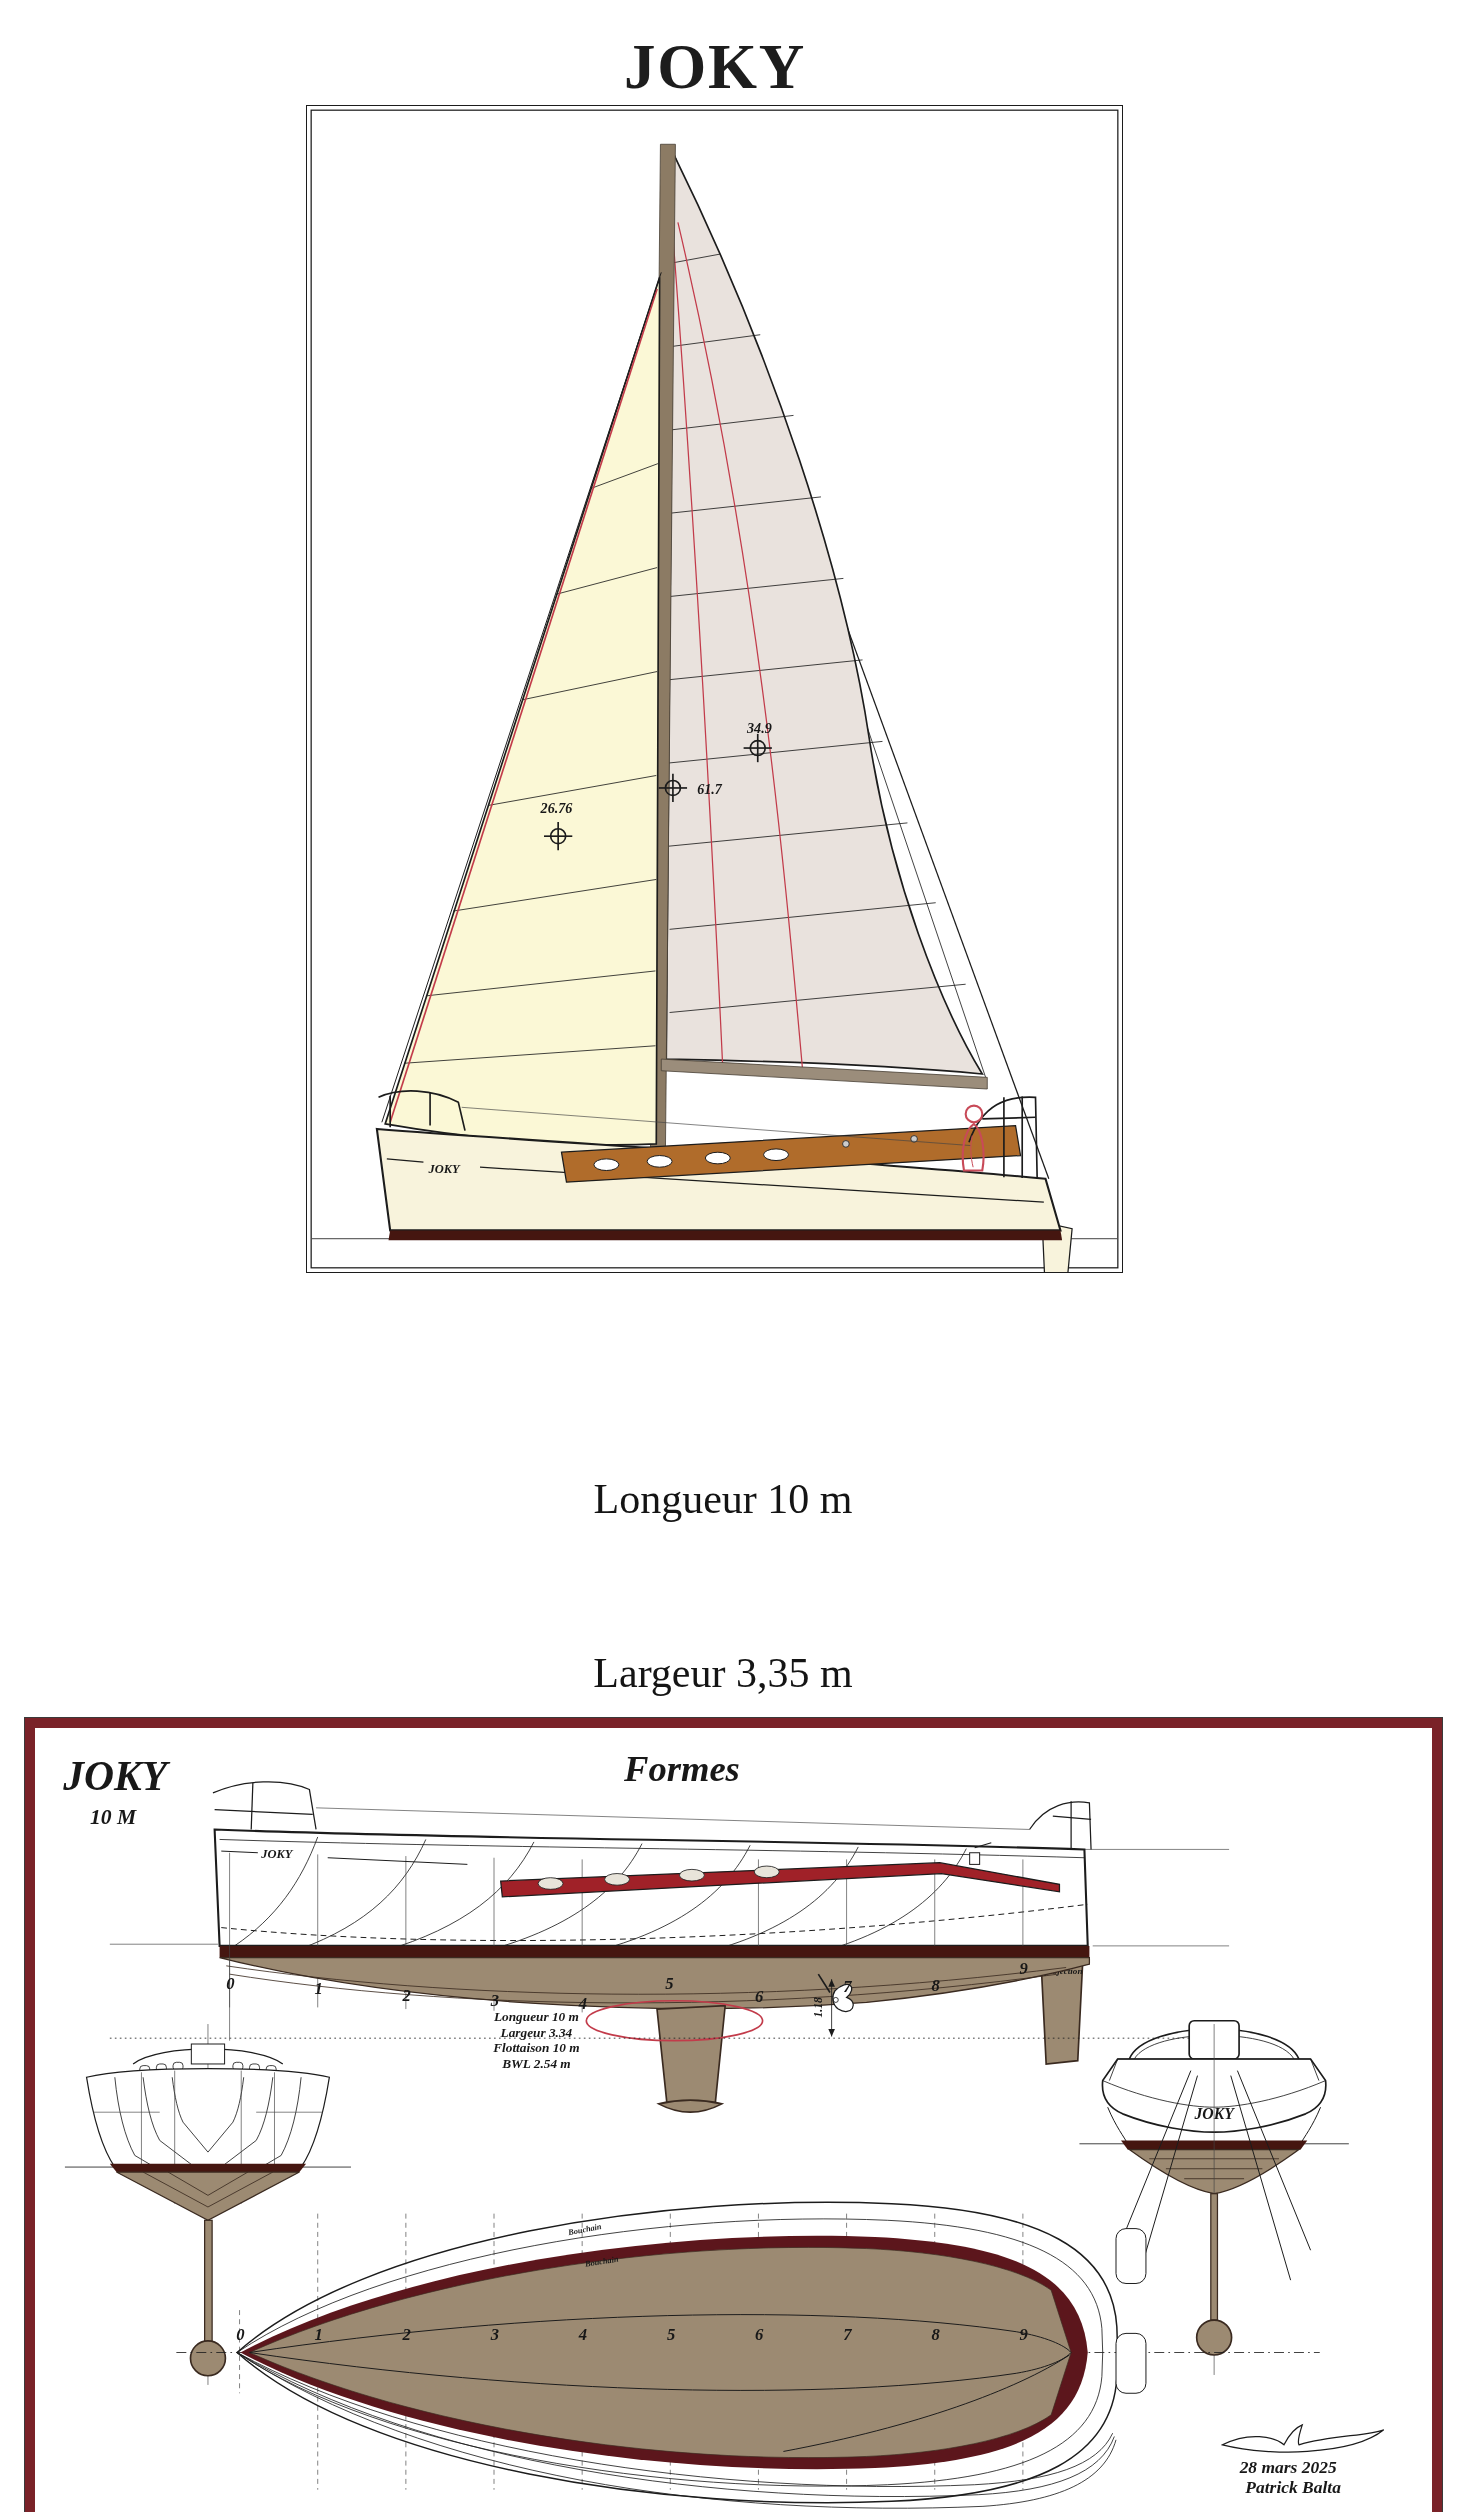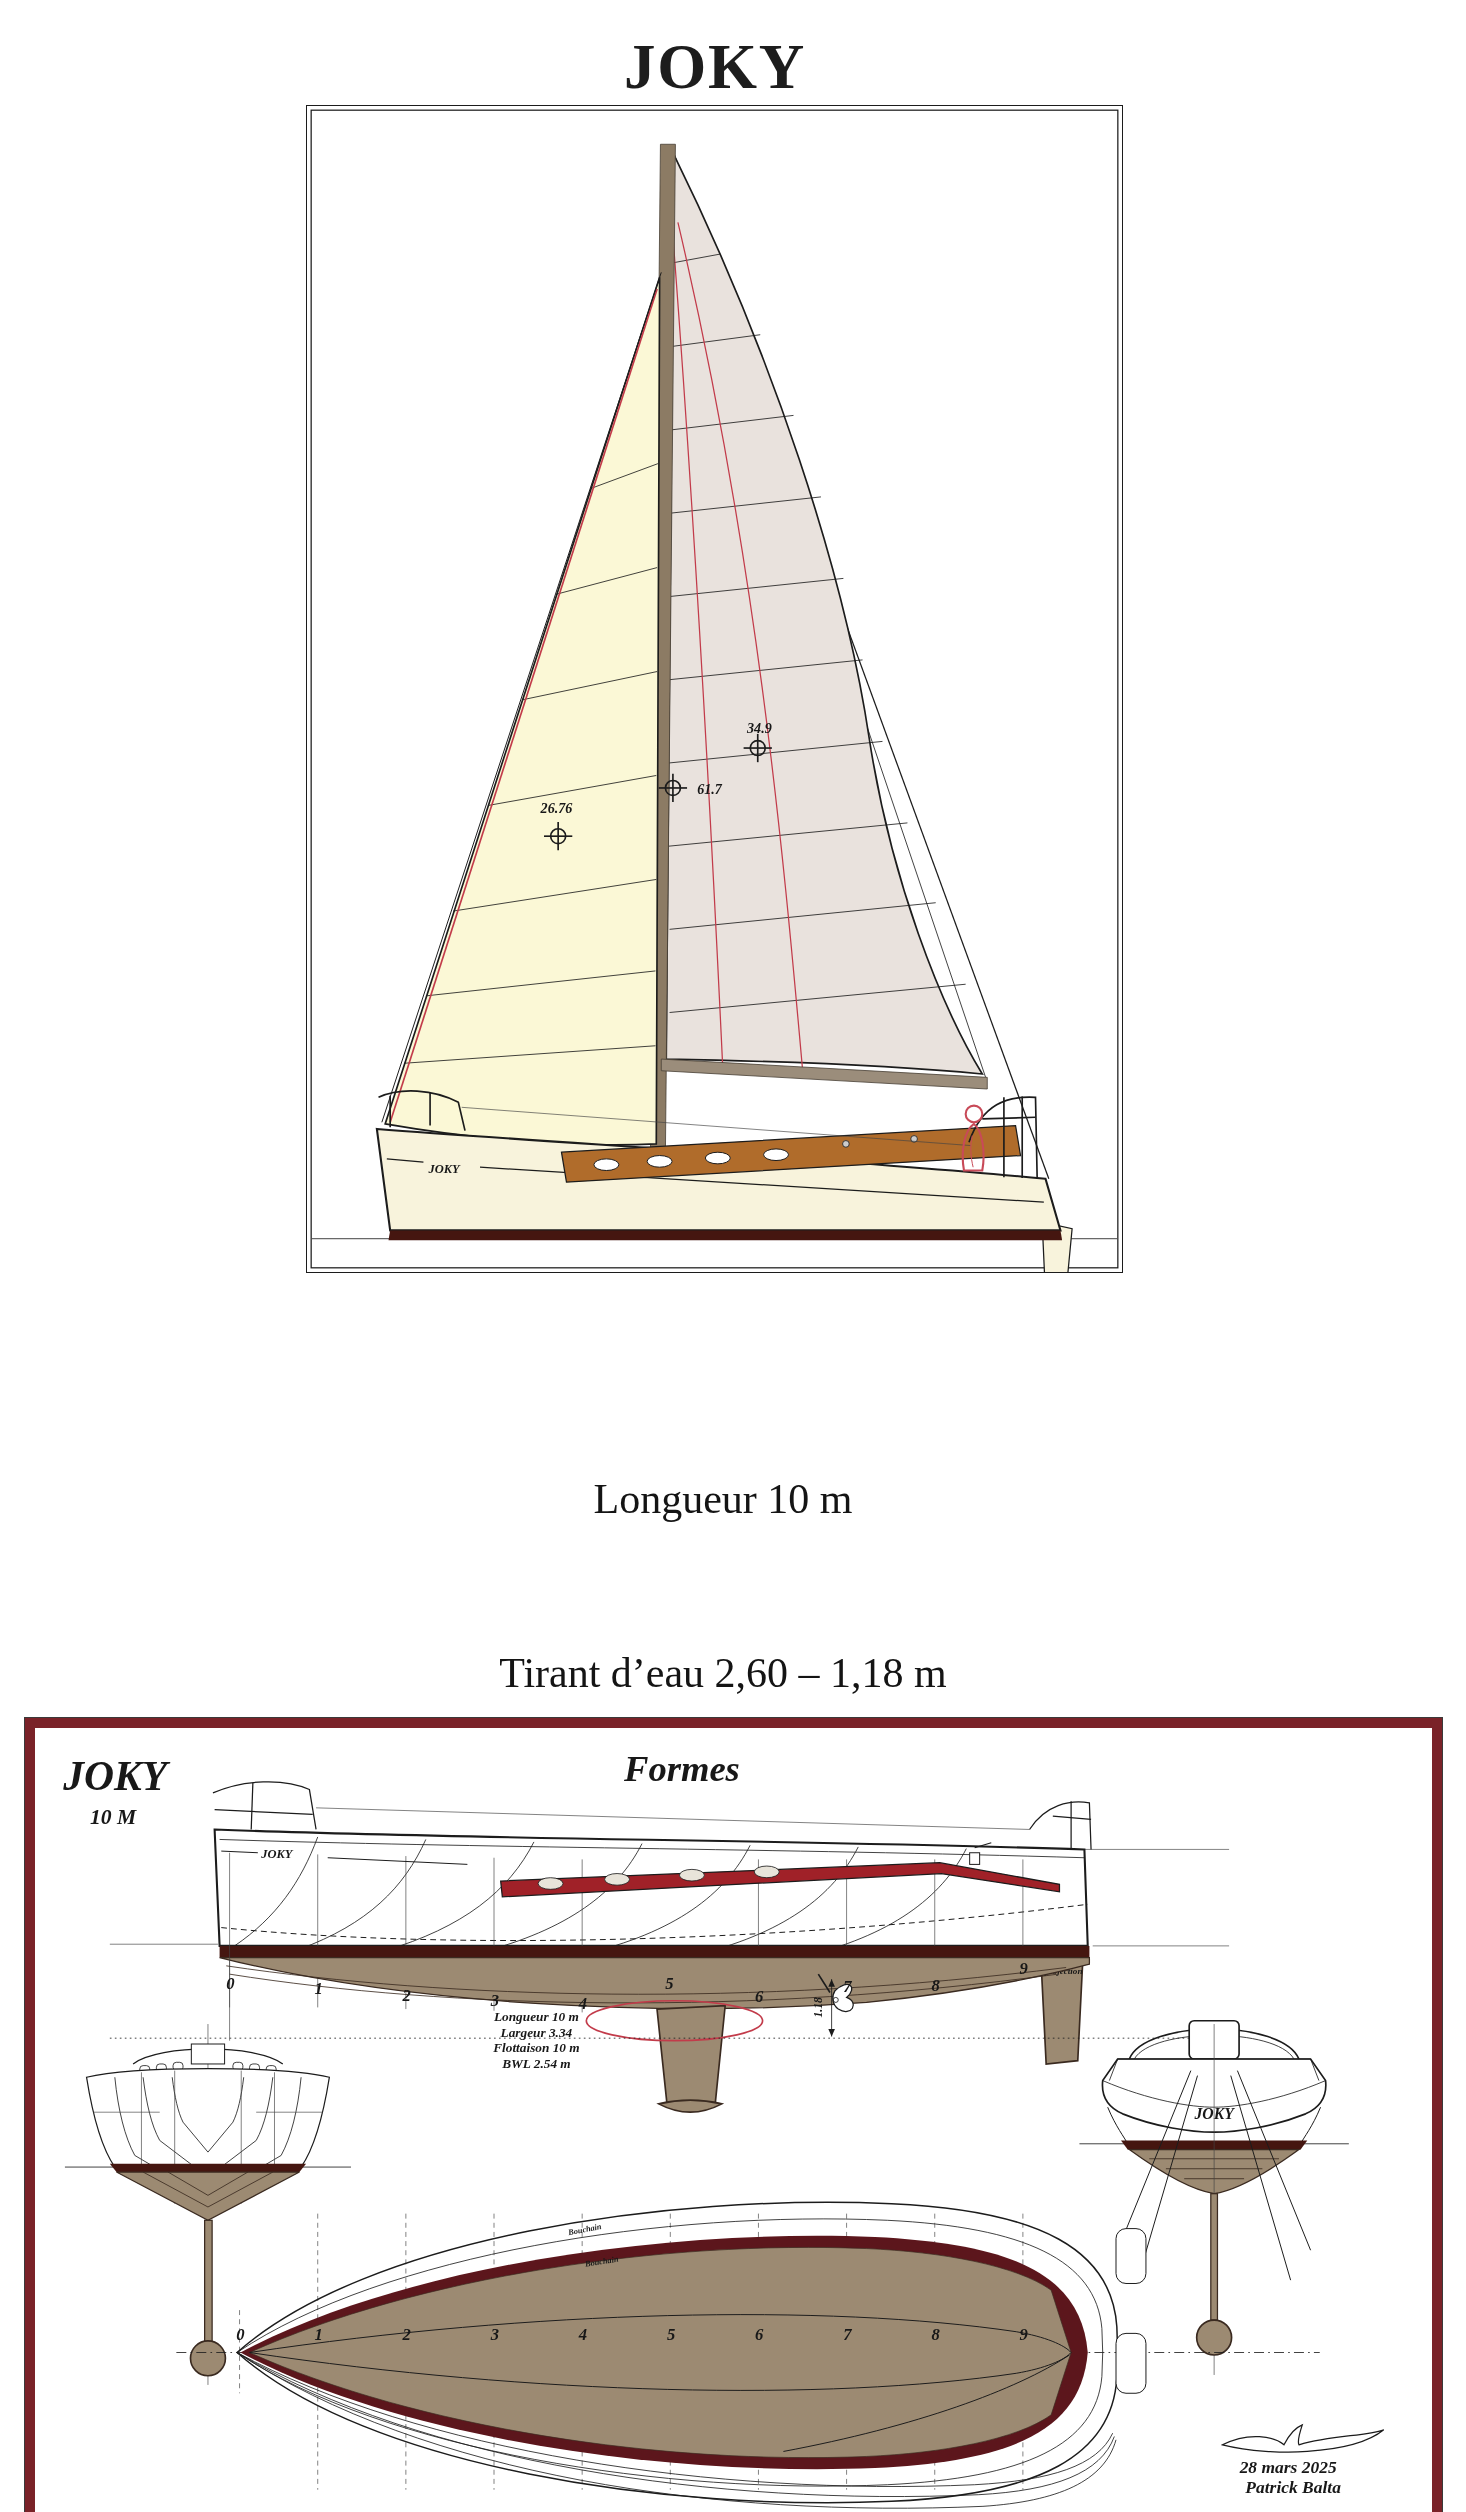--- a/index.html
+++ b/index.html
@@ -157,20 +157,21 @@
           <line x1="0" y1="-17" x2="0" y2="17"></line>
       </g>
       <text x="300" y="850" font-size="17" class="ti" text-anchor="middle">26.76</text>
       <text x="484" y="827" font-size="17" class="ti" text-anchor="middle">61.7</text>
       <text x="544" y="754" font-size="17" class="ti" text-anchor="middle">34.9</text>
     </svg>
   </div>
 
   <div class="specs">
     <div>Longueur 10 m</div>
+    <div>Largeur 3,35 m</div>
     <div>Tirant d’eau 2,60 – 1,18 m</div>
     <div>Déplacement en charge 4,2 t</div>
     <div>Construction  : contreplaqué sur lisses</div>
   </div>
 
   <div class="formes-panel">
     <svg viewBox="0 0 1680 950">
 
       <text x="34" y="74" font-size="50" class="ti">JOKY</text>
       <text x="66" y="116" font-size="26" class="ti">10 M</text>

